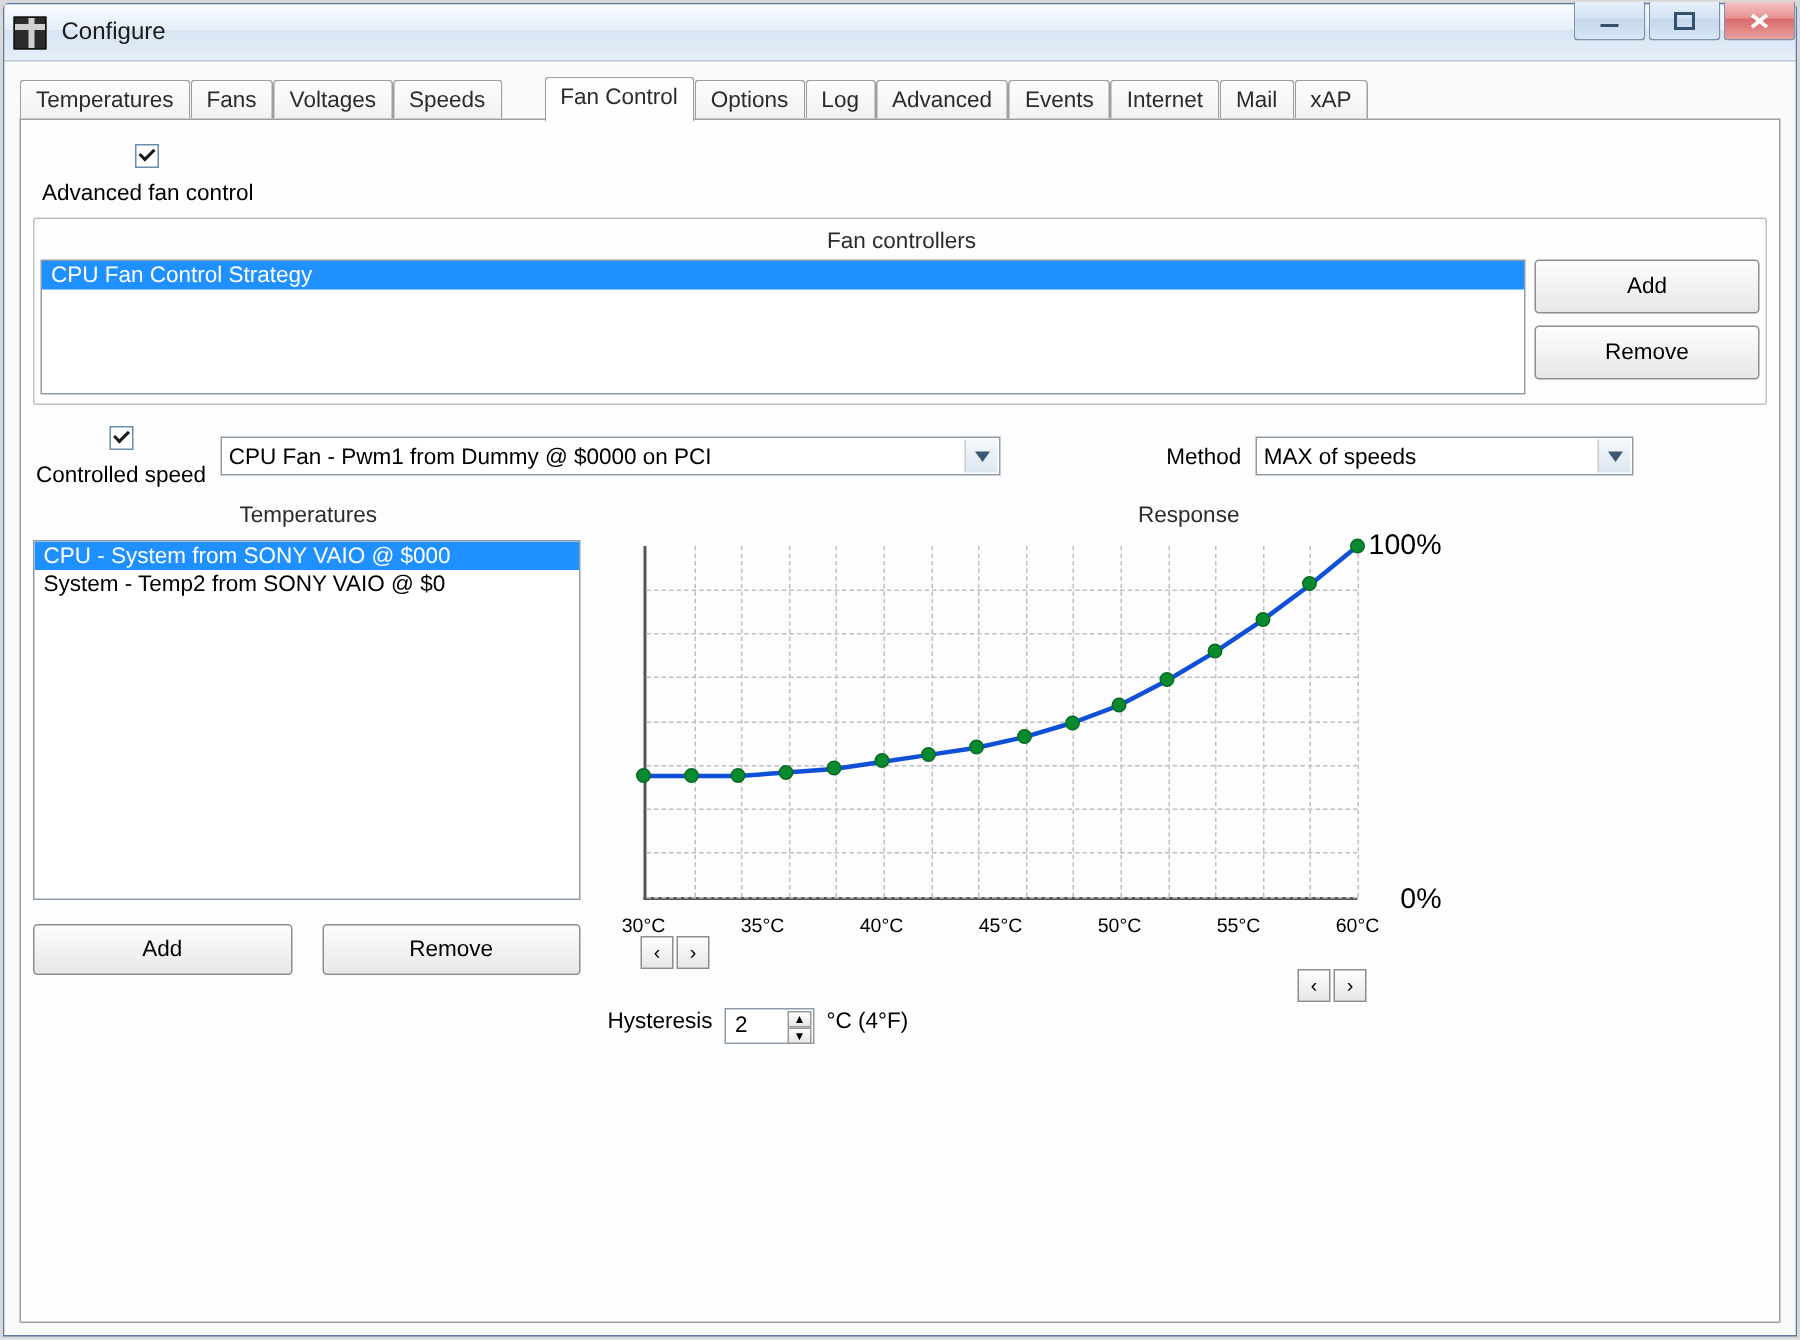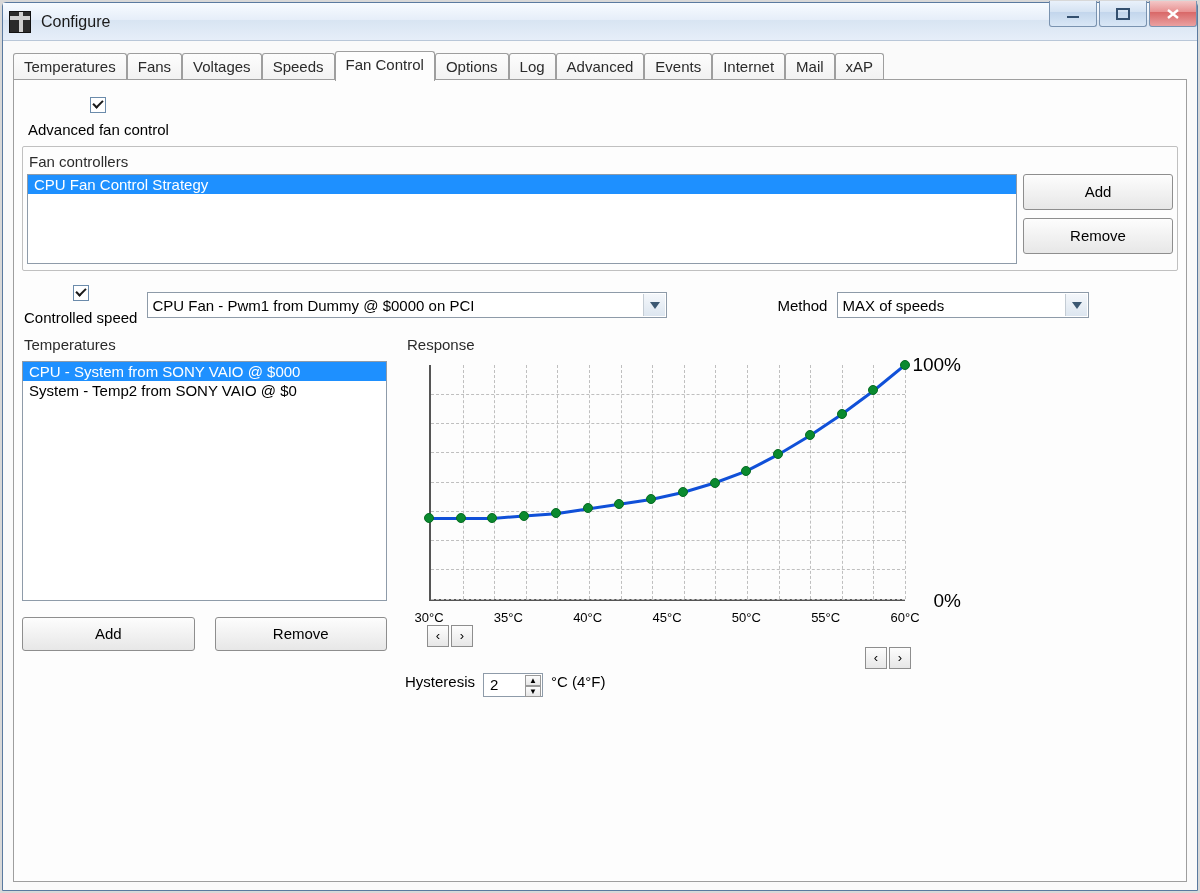--- a/index.html
+++ b/index.html
@@ -50,32 +50,32 @@
 
 .tab-strip { display: flex; gap: 0; height: 28px; position: relative; }
 .tab {
   border: 1px solid #9e9e9e; border-bottom: none;
   background: linear-gradient(#fdfdfd,#f1f1f1);
   padding: 4px 10px 0 10px; border-radius: 3px 3px 0 0;
   position: relative; top: 2px;
   color: #2b2b2b; white-space: nowrap;
   cursor: default;
 }
-.tab.active { background: #fdfdfd; top: 0; height: 30px; z-index: 2; padding-bottom: 2px; }
+.tab.active { background: #fdfdfd; top: 0; height: 30px; z-index: 2; padding-bottom: 2px; margin-left: 28px; }
 .tab-panel {
   border: 1px solid #9e9e9e; background: #fdfdfd;
   flex: 1; padding: 8px 8px; display: flex; flex-direction: column;
   margin-top: 0; position: relative;
 }
 
 
 .checkbox { display: inline-flex; align-items: center; gap: 8px; flex-direction: column; }
 .checkbox .box { width: 16px; height: 16px; border: 1px solid #6b8bab; background: #fff; display:flex;align-items:center;justify-content:center;}
 .checkbox .box .tick { width: 10px; height: 6px; border-left: 2px solid #1a1a1a; border-bottom: 2px solid #1a1a1a; transform: rotate(-45deg); margin-top:-3px;}
-.group-label { color: #2b2b2b; margin: 4px 0 4px 2px; }
+.group-label { color: #2b2b2b; margin: 4px 0 4px 2px; text-align: center; }
 .listbox { border: 1px solid #8e9ba9; background: #fff; overflow: hidden; }
 .listbox .item { padding: 1px 6px; white-space: nowrap; overflow: hidden; }
 .listbox .item.selected { background: #1e90ff; color: #fff; }
 .btn {
   min-width: 120px; height: 34px;
   border: 1px solid #8e8e8e; background: linear-gradient(#fdfdfd,#e7e7e7);
   border-radius: 3px; padding: 0 0;
   display: inline-flex; align-items: center; justify-content: center; gap: 8px;
 }
 .select { border: 1px solid #8e9ba9; background: #fff; height: 26px; display:flex; align-items:center; padding: 0 4px; position: relative; }

